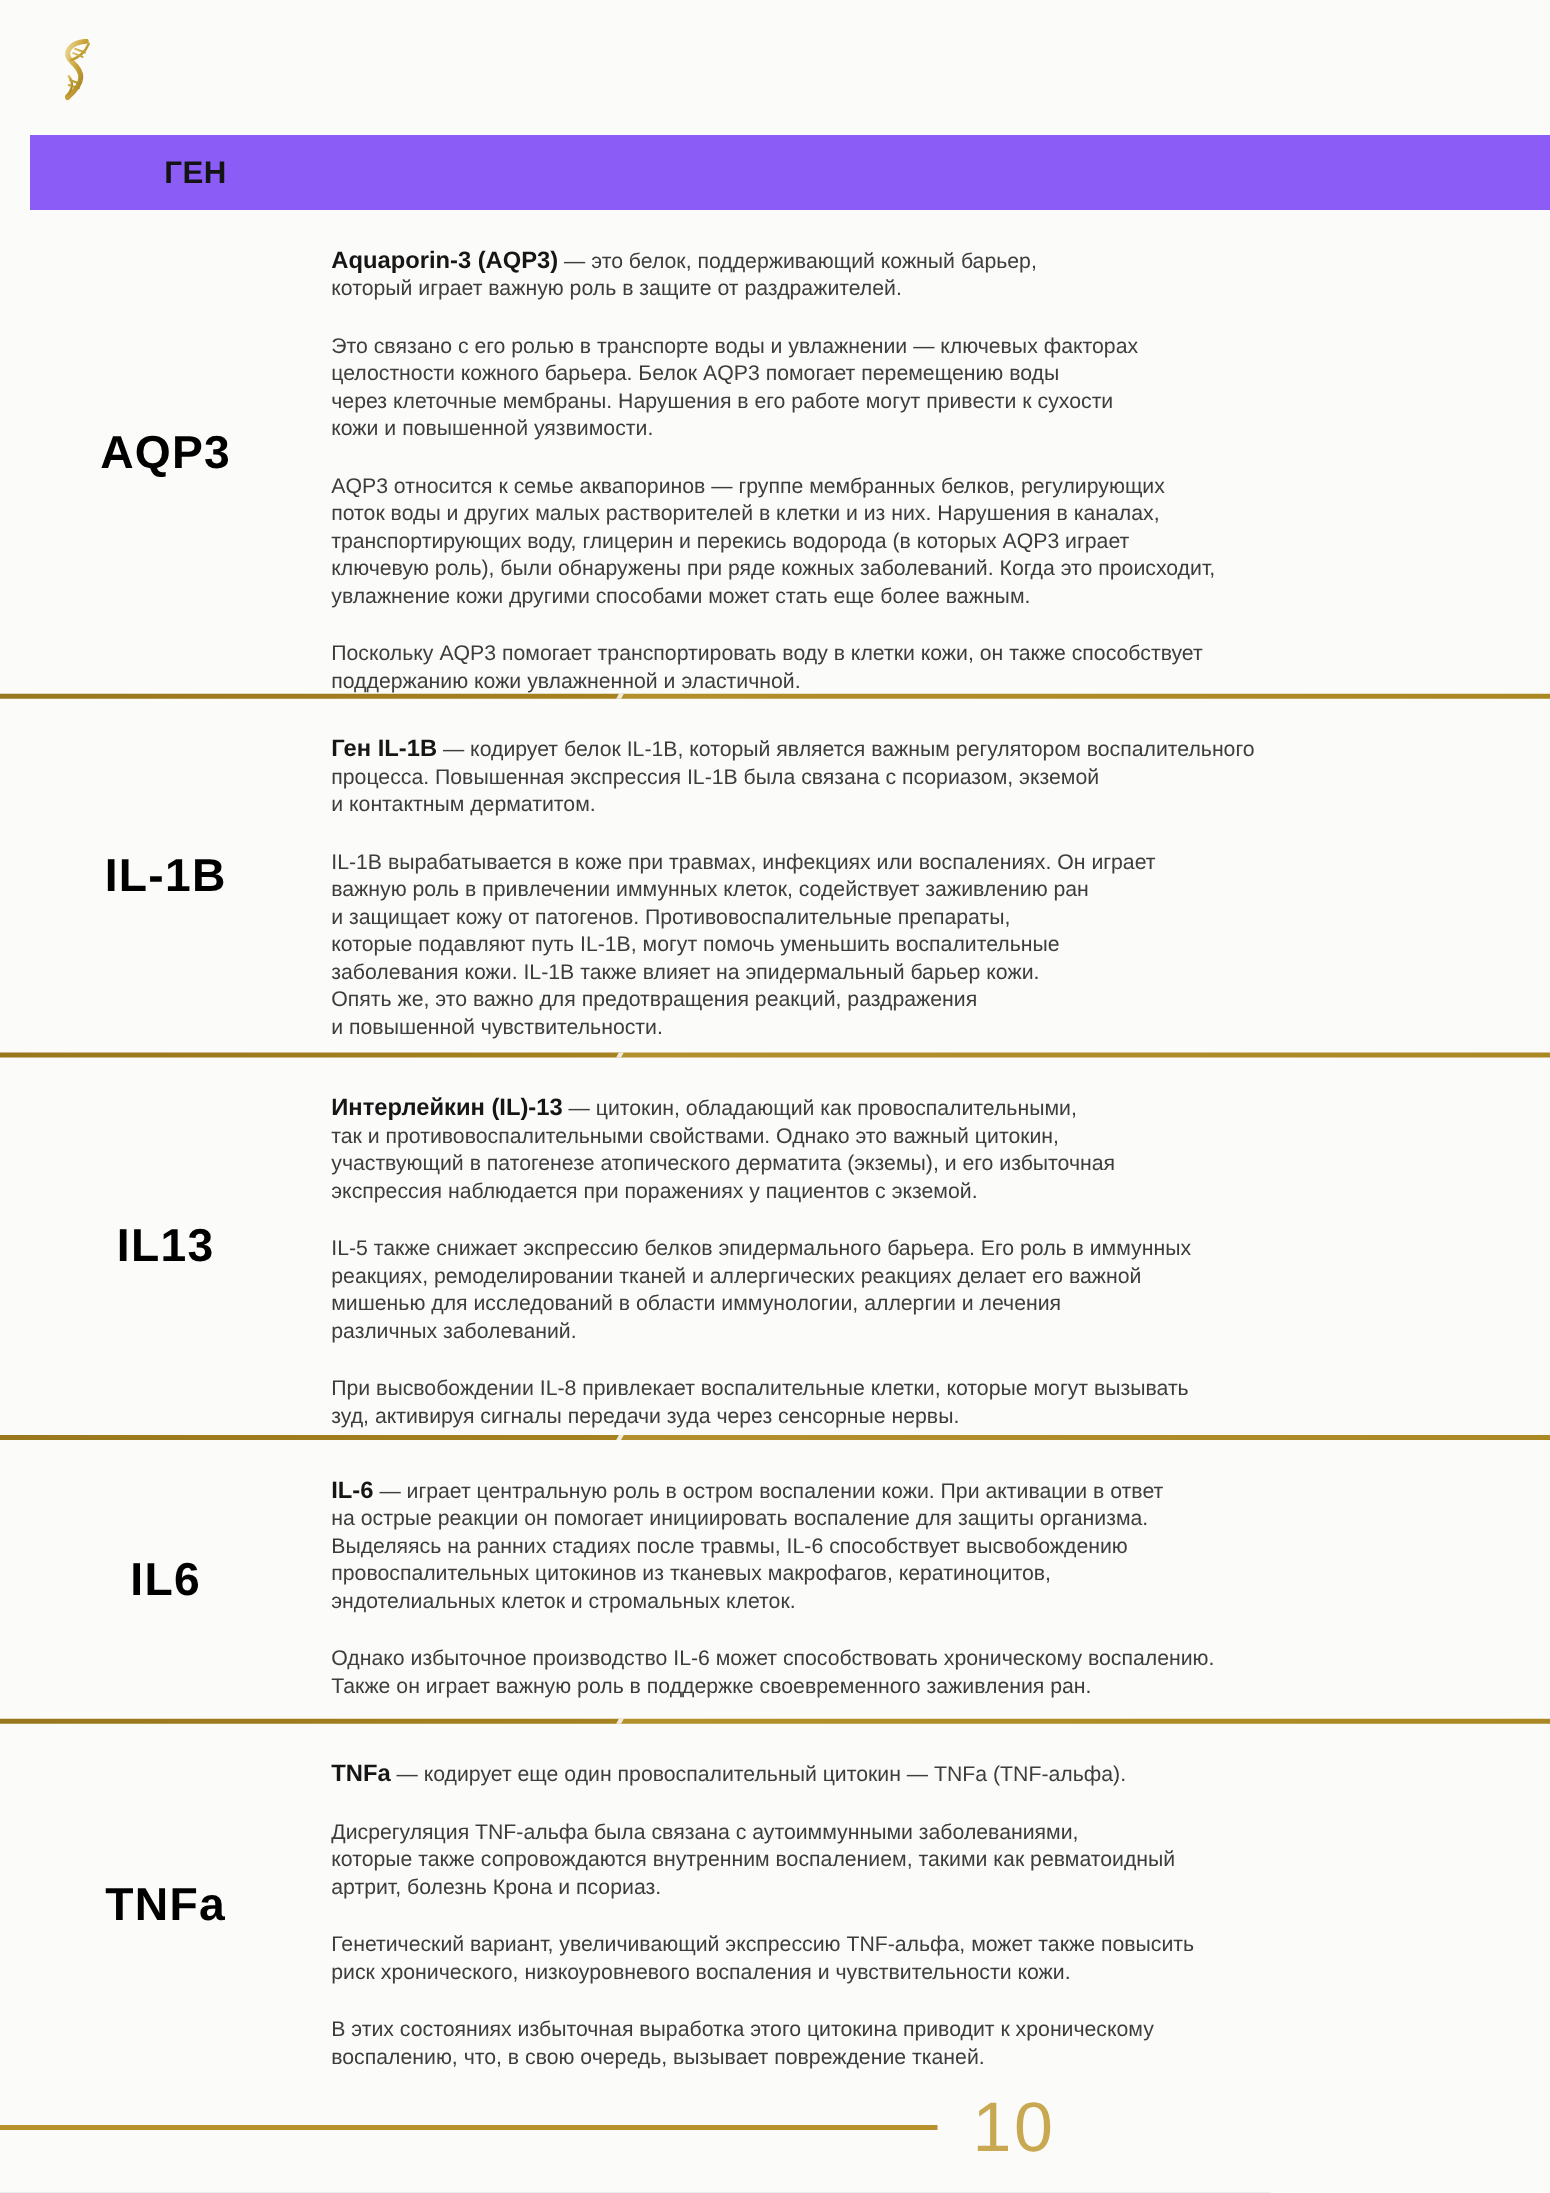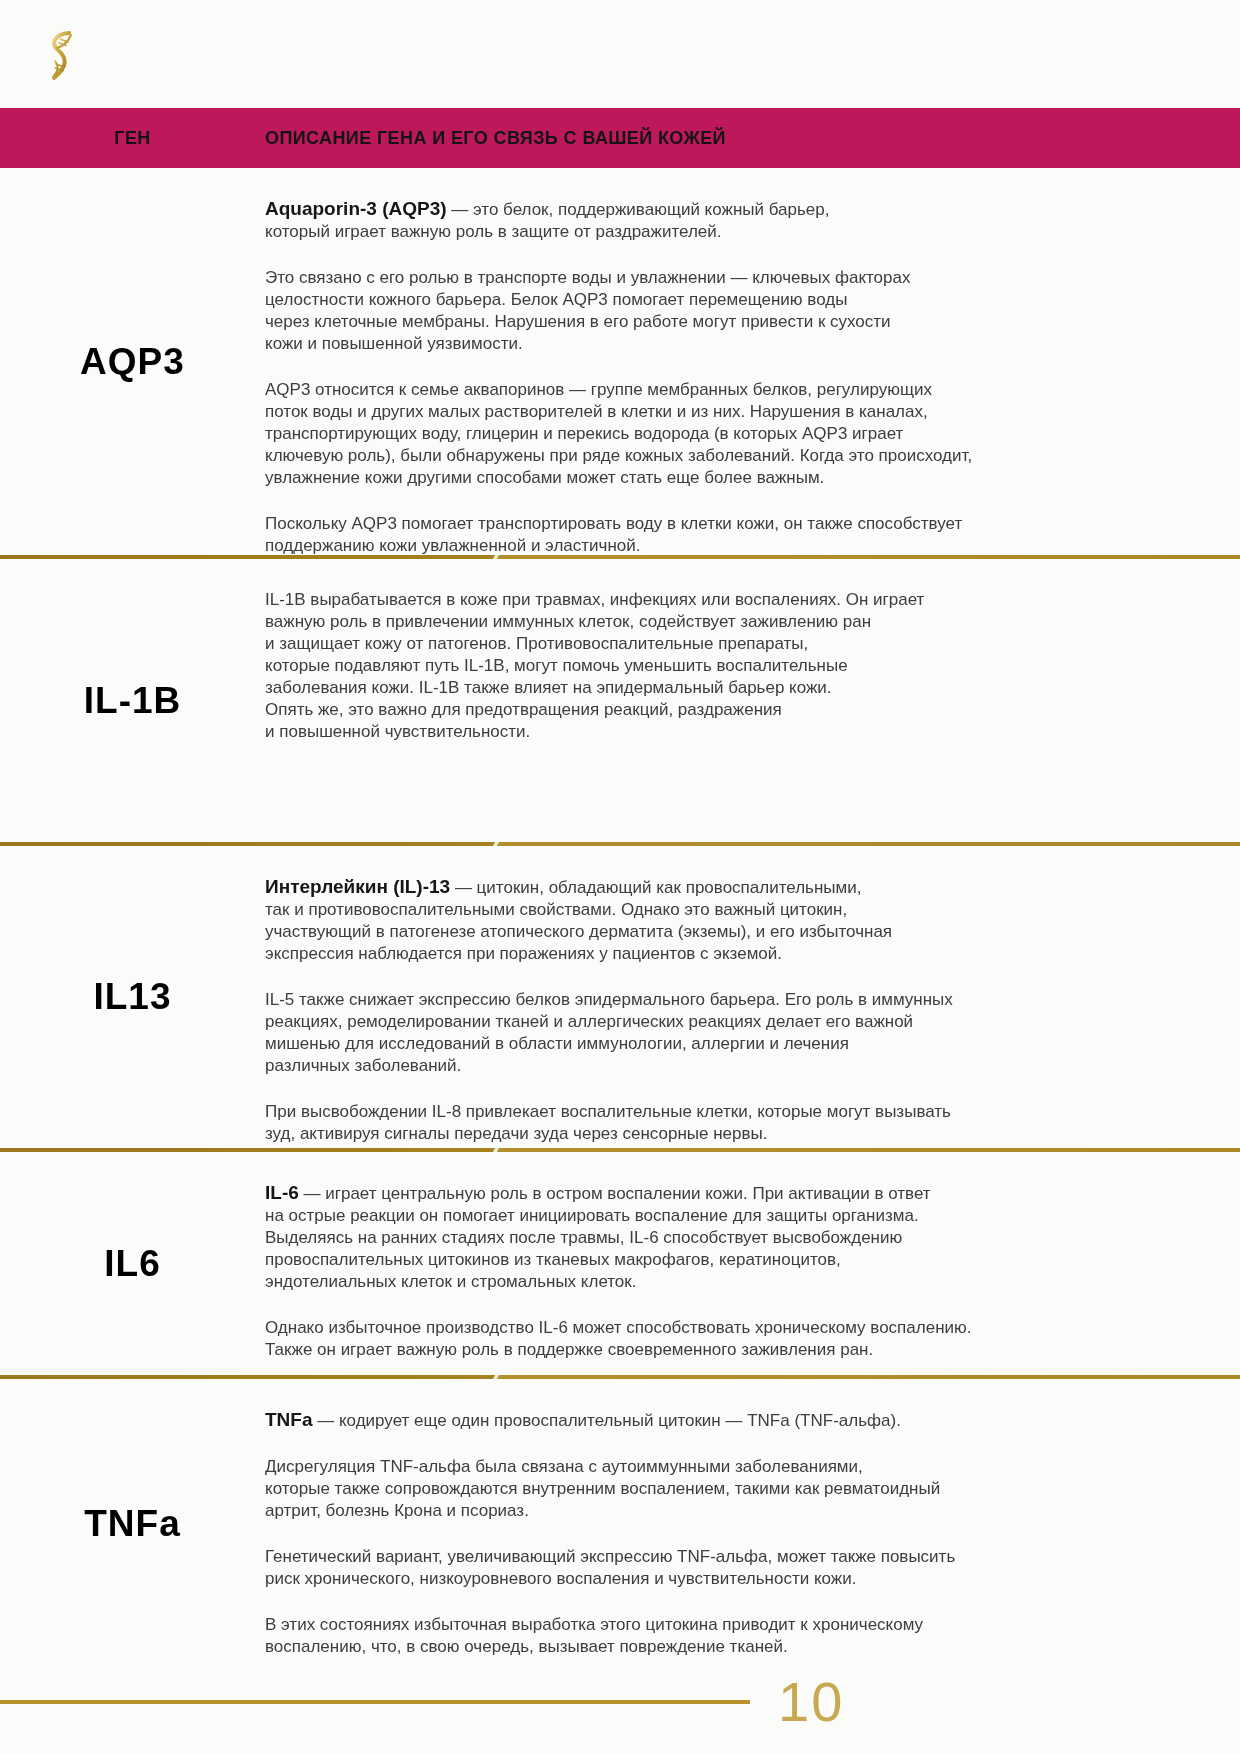--- a/index.html
+++ b/index.html
@@ -11,24 +11,24 @@
     font-family:"Liberation Sans","DejaVu Sans",sans-serif;
     color:#3d3d3d;
     overflow:hidden;
     box-sizing:border-box;
   }
   
   .top-zone{height:108px;position:relative;}
   .logo{position:absolute;left:45px;top:31px;width:32px;height:50px;}
   
   .table-head{
-    height:60px;background:#be185d;
+    height:60px;background:#8b5cf6;
     display:flex;align-items:center;
     font-weight:bold;color:#141414;
-    font-size:18px;letter-spacing:.4px;
+    font-size:25px;letter-spacing:.4px;margin-left:24px;
   }
   .table-head .gene-col-h{width:265px;text-align:center;flex:0 0 265px;}
   .table-head .desc-col-h{flex:1;}
   
   .gene-row{display:flex;box-sizing:border-box;}
   .gene-cell{
     flex:0 0 265px;width:265px;
     display:flex;align-items:center;justify-content:center;
     font-weight:bold;color:#000000;
     font-size:37px;letter-spacing:1px;
@@ -82,21 +82,20 @@
       </defs>
       <path d="M24 2 C10 3 5 12 13 19 C22 27 23 35 9 47" fill="none" stroke="url(#goldgrad)" stroke-width="4" stroke-linecap="round"></path>
       <path d="M26 4 C23 11 18 15 12 17" fill="none" stroke="url(#goldgrad)" stroke-width="2" stroke-linecap="round"></path>
       <path d="M10 30 C14 35 13 41 8 46" fill="none" stroke="url(#goldgrad)" stroke-width="2" stroke-linecap="round"></path>
       <path d="M15 8 L23 11 M13.5 11.5 L21 14.5 M11 33 L19 36 M10 37 L18 39.5" stroke="url(#goldgrad)" stroke-width="1.6" stroke-linecap="round"></path>
     </svg>
   </div>
 
   <div class="table-head">
     <div class="gene-col-h">ГЕН</div>
-    <div class="desc-col-h">ОПИСАНИЕ ГЕНА И ЕГО СВЯЗЬ С ВАШЕЙ КОЖЕЙ</div>
   </div>
 
   <section class="gene-row row-aqp3">
     <div class="gene-cell">AQP3</div>
     <div class="desc-cell">
       <p><span class="lead">Aquaporin-3 (AQP3)</span><span class="body-text"> — это белок, поддерживающий кожный барьер,
 который играет важную роль в защите от раздражителей.</span></p>
       <p><span class="body-text">Это связано с его ролью в транспорте воды и увлажнении — ключевых факторах
 целостности кожного барьера. Белок AQP3 помогает перемещению воды
 через клеточные мембраны. Нарушения в его работе могут привести к сухости
@@ -108,20 +107,23 @@
 увлажнение кожи другими способами может стать еще более важным.</span></p>
       <p><span class="body-text">Поскольку AQP3 помогает транспортировать воду в клетки кожи, он также способствует
 поддержанию кожи увлажненной и эластичной.</span></p>
     </div>
   </section>
   <div class="sep"></div>
 
   <section class="gene-row row-il1b">
     <div class="gene-cell">IL-1B</div>
     <div class="desc-cell">
+      <p><span class="lead">Ген IL-1B</span><span class="body-text"> — кодирует белок IL-1B, который является важным регулятором воспалительного
+процесса. Повышенная экспрессия IL-1B была связана с псориазом, экземой
+и контактным дерматитом.</span></p>
       <p><span class="body-text">IL-1B вырабатывается в коже при травмах, инфекциях или воспалениях. Он играет
 важную роль в привлечении иммунных клеток, содействует заживлению ран
 и защищает кожу от патогенов. Противовоспалительные препараты,
 которые подавляют путь IL-1B, могут помочь уменьшить воспалительные
 заболевания кожи. IL-1B также влияет на эпидермальный барьер кожи.
 Опять же, это важно для предотвращения реакций, раздражения
 и повышенной чувствительности.</span></p>
     </div>
   </section>
   <div class="sep"></div>

